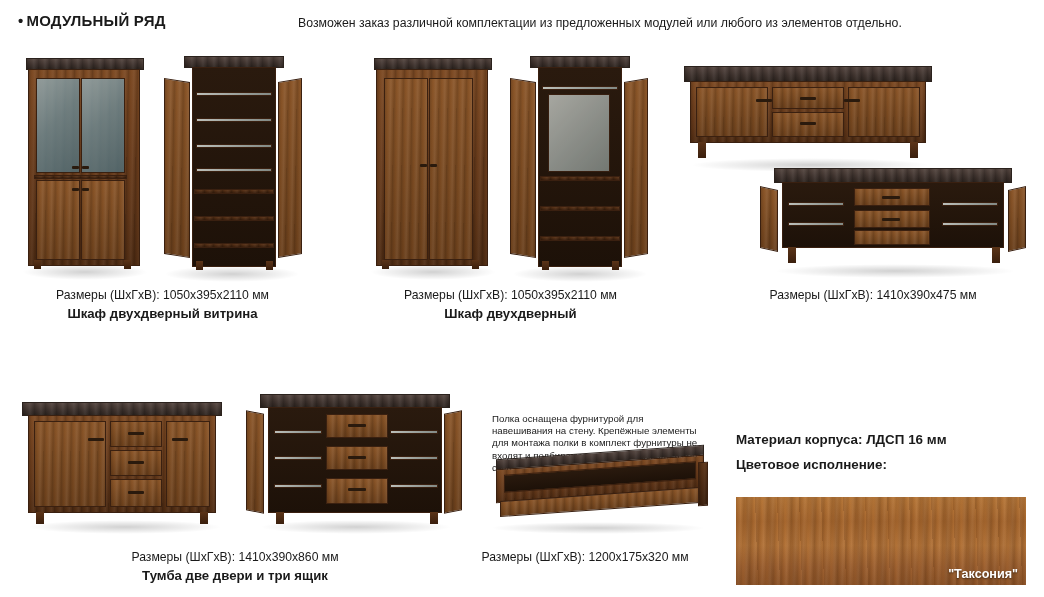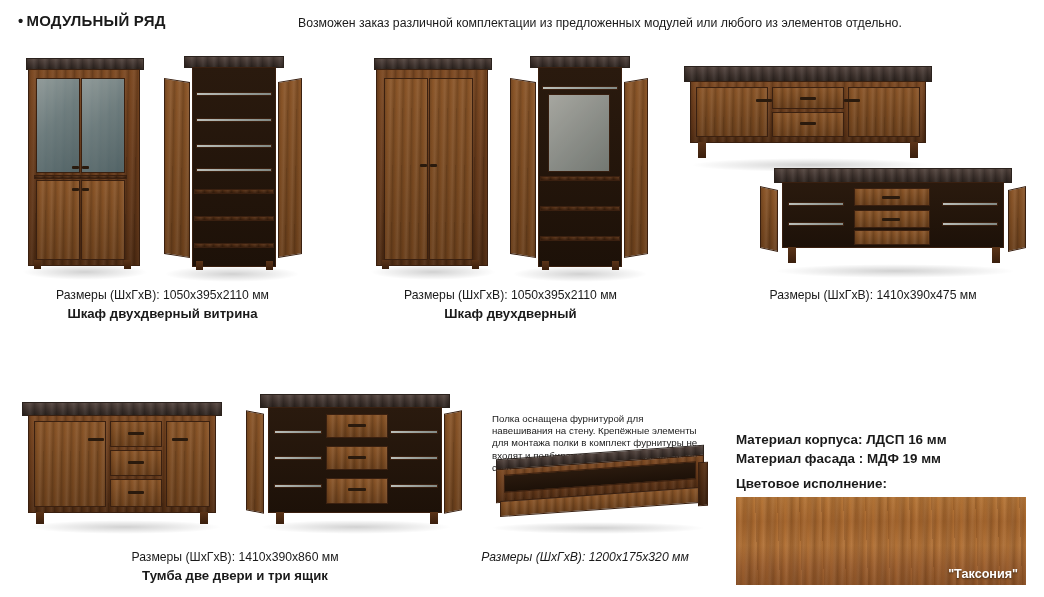--- a/index.html
+++ b/index.html
@@ -347,25 +347,24 @@
 
   <div class="wood" style="left:16px; top:12px; width:208px; height:34px; transform: skewY(-4deg);"></div>
 
   <div class="inner" style="left:24px; top:18px; width:192px; height:18px; transform: skewY(-4deg);"></div>
 
   <div class="wood light" style="left:20px; top:44px; width:200px; height:16px; transform: skewY(-4deg);"></div>
 
   <div class="wood dark" style="left:218px; top:12px; width:10px; height:44px; transform: skewY(-4deg);"></div>
 </div>
 
-<div class="abs caption-block" style="left:435px; top:550px; width:300px;font-style:italic;">
+<div class="abs caption-block" style="left:435px; top:550px; width:300px;">
   <div class="caption-dims">Размеры (ШхГхВ): 1200х175х320 мм</div>
 </div>
 
 <div class="abs" id="material-block">
   <div class="row">Материал корпуса: ЛДСП 16 мм</div>
-  <div class="row">Материал фасада : МДФ 19 мм</div>
   <div class="row" id="color-label">Цветовое исполнение:</div>
 </div>
 
 <div id="color-swatch">
   <span class="swatch-label">"Таксония"</span>
 </div>
 
 </body></html>

